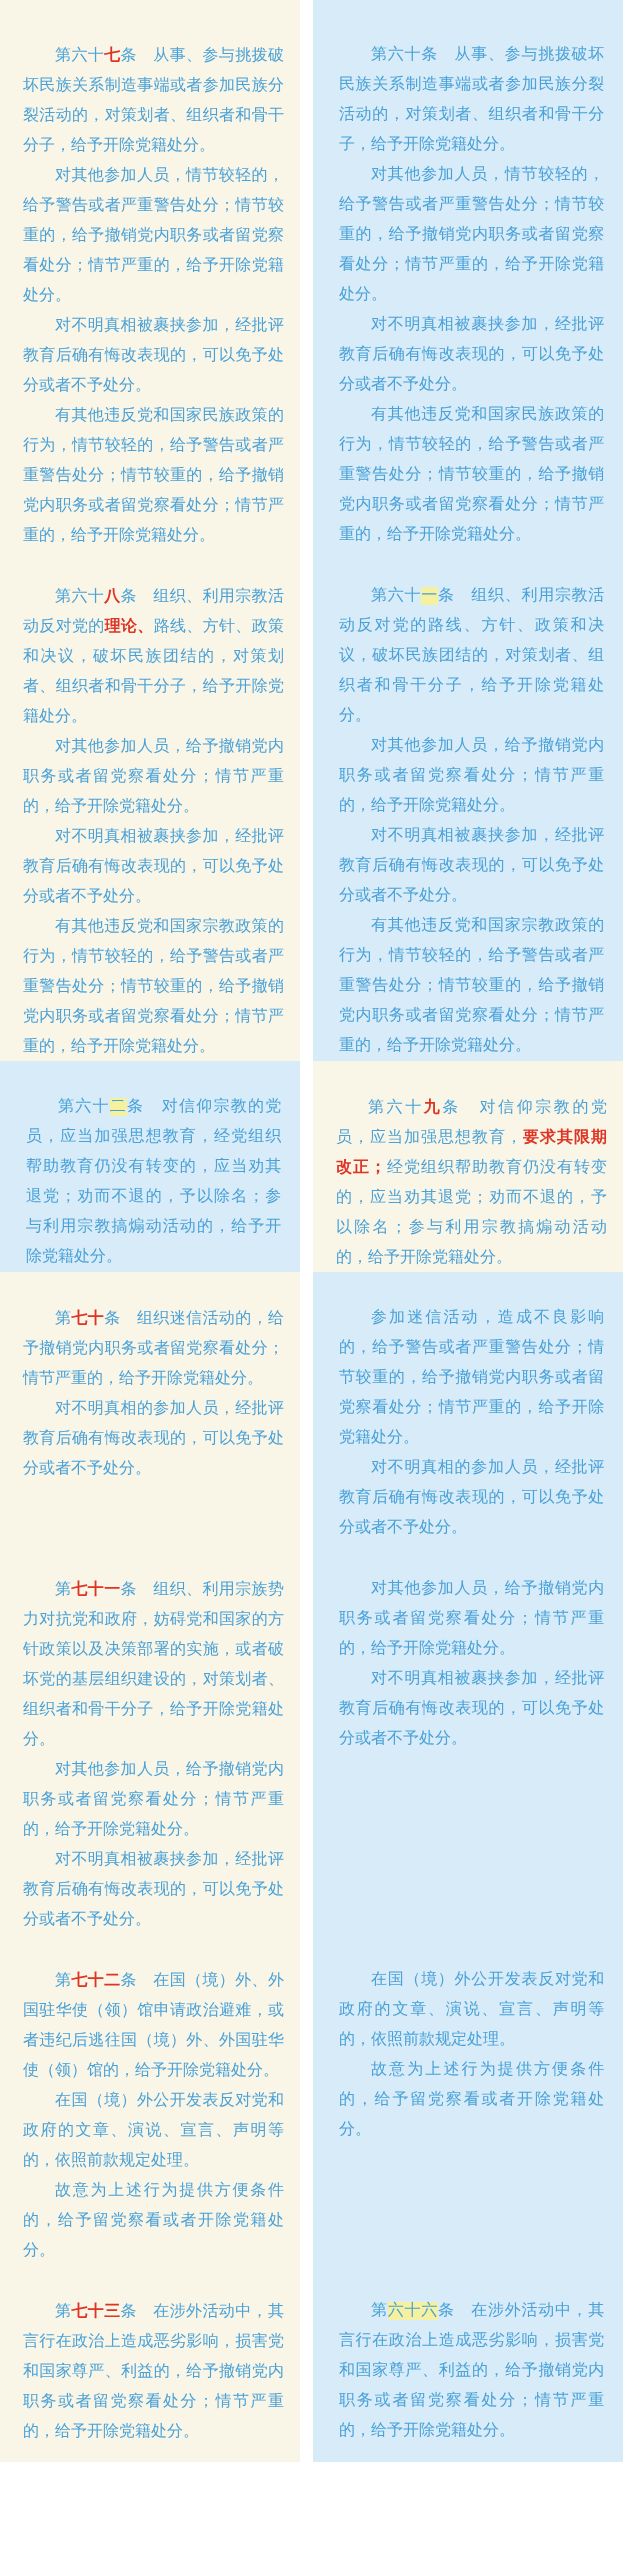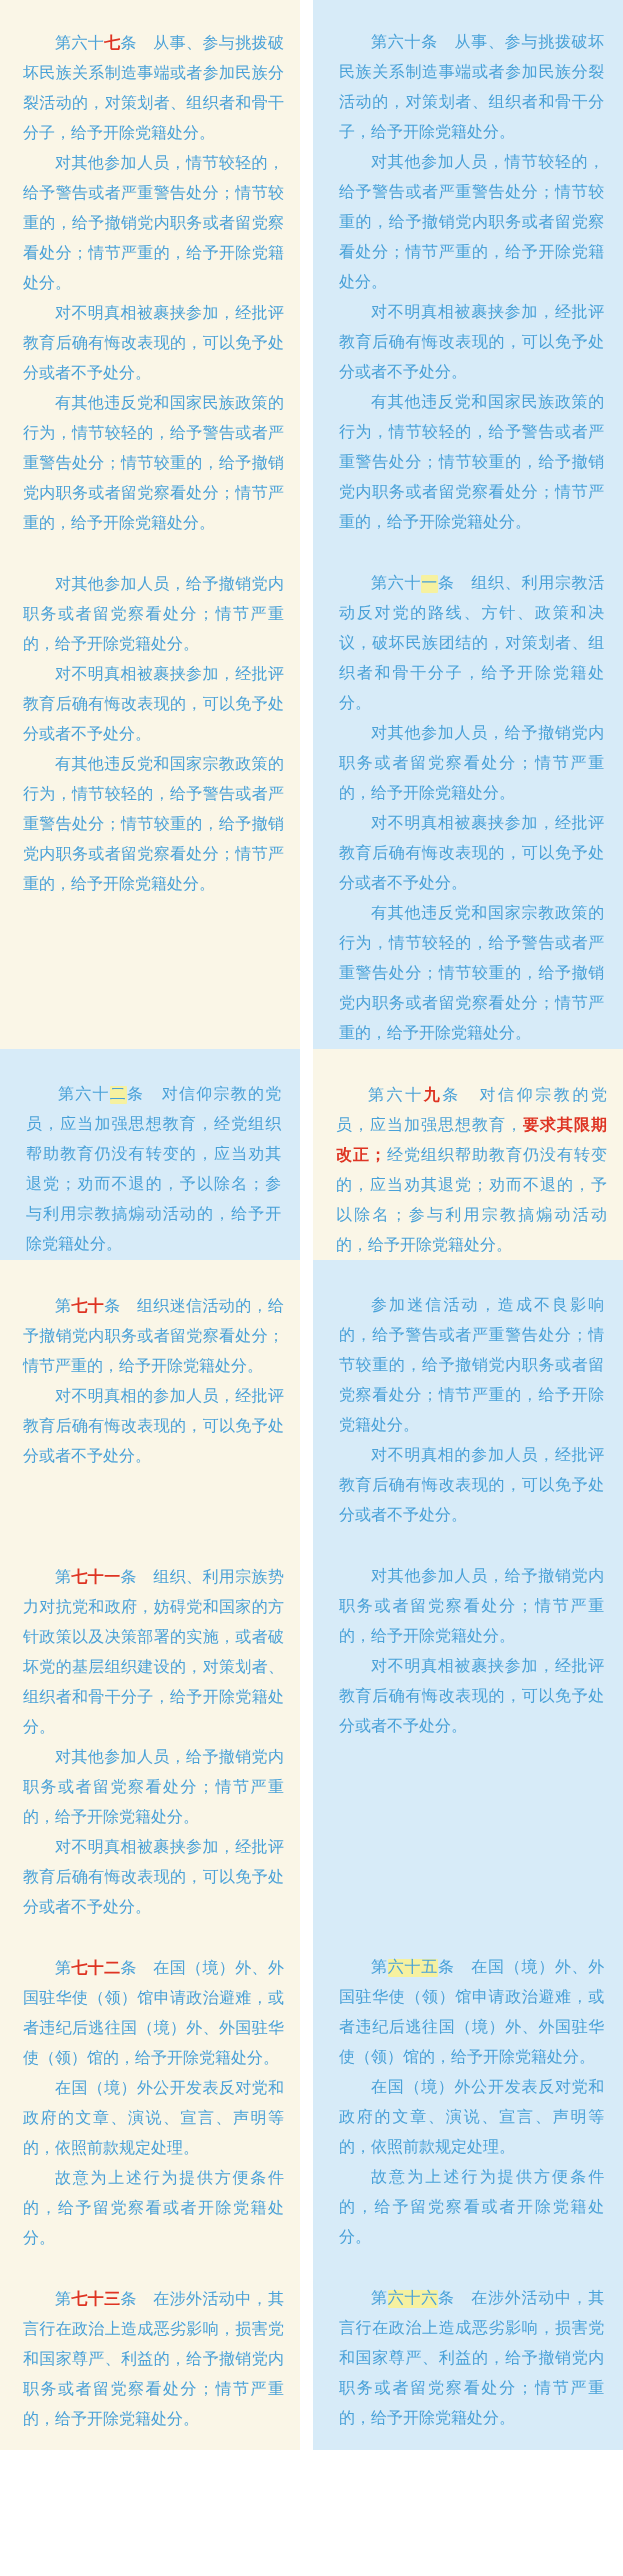--- a/index.html
+++ b/index.html
@@ -27,21 +27,21 @@
   }
   .cell.left{
     background:var(--left-bg);
     padding:31px 16px 0 23px;
   }
   .cell.right{
     background:var(--right-bg);
     padding:31px 18.7px 0 26px;
     font-family:Liberation Mono, monospace;
   }
-  .row:first-child .cell{padding-top:28px;}
+  .row:first-child .cell{padding-top:40px;}
   .row:last-child .cell{padding-bottom:16px;}
   p.para{
     margin:0;
     font-size:16px;
     line-height:30px;
     color:var(--text);
     text-align:justify;
     text-indent:2em;
     word-break:normal;
     overflow-wrap:break-word;
@@ -68,20 +68,21 @@
       </div>
       <div class="cell right">
         <p class="para"><span>第六十条　从事、参与挑拨破坏民族关系制造事端或者参加民族分裂活动的，对策划者、组织者和骨干分子，给予开除党籍处分。</span></p>
         <p class="para"><span>对其他参加人员，情节较轻的，给予警告或者严重警告处分；情节较重的，给予撤销党内职务或者留党察看处分；情节严重的，给予开除党籍处分。</span></p>
         <p class="para"><span>对不明真相被裹挟参加，经批评教育后确有悔改表现的，可以免予处分或者不予处分。</span></p>
         <p class="para"><span>有其他违反党和国家民族政策的行为，情节较轻的，给予警告或者严重警告处分；情节较重的，给予撤销党内职务或者留党察看处分；情节严重的，给予开除党籍处分。</span></p>
       </div>
     </div>
     <div class="row">
       <div class="cell left">
+        <p class="para"><span>第六十</span><span class="red">八</span><span>条　组织、利用宗教活动反对党的</span><span class="red">理论、</span><span>路线、方针、政策和决议，破坏民族团结的，对策划者、组织者和骨干分子，给予开除党籍处分。</span></p>
         <p class="para"><span>对其他参加人员，给予撤销党内职务或者留党察看处分；情节严重的，给予开除党籍处分。</span></p>
         <p class="para"><span>对不明真相被裹挟参加，经批评教育后确有悔改表现的，可以免予处分或者不予处分。</span></p>
         <p class="para"><span>有其他违反党和国家宗教政策的行为，情节较轻的，给予警告或者严重警告处分；情节较重的，给予撤销党内职务或者留党察看处分；情节严重的，给予开除党籍处分。</span></p>
       </div>
       <div class="cell right">
         <p class="para"><span>第六十</span><span class="hl">一</span><span>条　组织、利用宗教活动反对党的路线、方针、政策和决议，破坏民族团结的，对策划者、组织者和骨干分子，给予开除党籍处分。</span></p>
         <p class="para"><span>对其他参加人员，给予撤销党内职务或者留党察看处分；情节严重的，给予开除党籍处分。</span></p>
         <p class="para"><span>对不明真相被裹挟参加，经批评教育后确有悔改表现的，可以免予处分或者不予处分。</span></p>
         <p class="para"><span>有其他违反党和国家宗教政策的行为，情节较轻的，给予警告或者严重警告处分；情节较重的，给予撤销党内职务或者留党察看处分；情节严重的，给予开除党籍处分。</span></p>
       </div>
@@ -115,21 +116,20 @@
         <p class="para"><span>对不明真相被裹挟参加，经批评教育后确有悔改表现的，可以免予处分或者不予处分。</span></p>
       </div>
     </div>
     <div class="row">
       <div class="cell left">
         <p class="para"><span>第</span><span class="red">七十二</span><span>条　在国（境）外、外国驻华使（领）馆申请政治避难，或者违纪后逃往国（境）外、外国驻华使（领）馆的，给予开除党籍处分。</span></p>
         <p class="para"><span>在国（境）外公开发表反对党和政府的文章、演说、宣言、声明等的，依照前款规定处理。</span></p>
         <p class="para"><span>故意为上述行为提供方便条件的，给予留党察看或者开除党籍处分。</span></p>
       </div>
       <div class="cell right">
-        <p class="para"><span>第</span><span class="hl">六十五</span><span>条　在国（境）外、外国驻华使（领）馆申请政治避难，或者违纪后逃往国（境）外、外国驻华使（领）馆的，给予开除党籍处分。</span></p>
         <p class="para"><span>在国（境）外公开发表反对党和政府的文章、演说、宣言、声明等的，依照前款规定处理。</span></p>
         <p class="para"><span>故意为上述行为提供方便条件的，给予留党察看或者开除党籍处分。</span></p>
       </div>
     </div>
     <div class="row">
       <div class="cell left">
         <p class="para"><span>第</span><span class="red">七十三</span><span>条　在涉外活动中，其言行在政治上造成恶劣影响，损害党和国家尊严、利益的，给予撤销党内职务或者留党察看处分；情节严重的，给予开除党籍处分。</span></p>
       </div>
       <div class="cell right">
         <p class="para"><span>第</span><span class="hl">六十六</span><span>条　在涉外活动中，其言行在政治上造成恶劣影响，损害党和国家尊严、利益的，给予撤销党内职务或者留党察看处分；情节严重的，给予开除党籍处分。</span></p>

